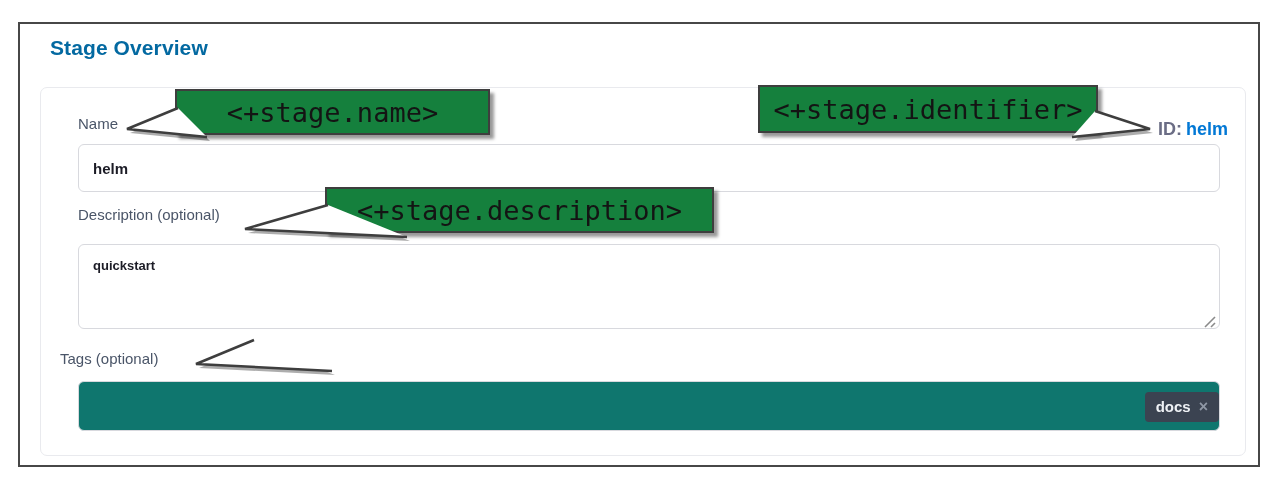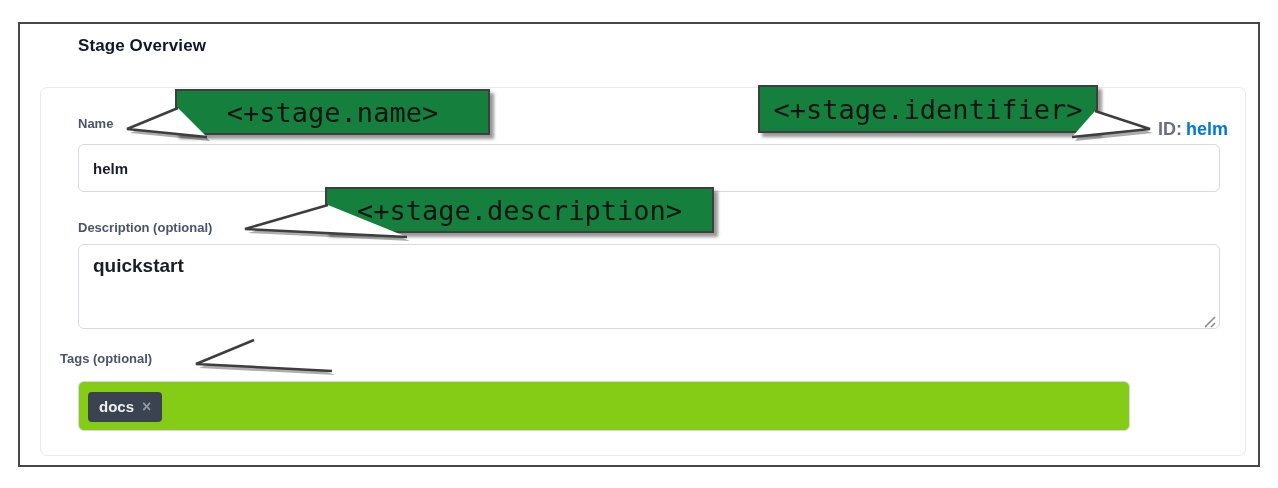--- a/index.html
+++ b/index.html
@@ -7,31 +7,31 @@
   #canvas {
     position:relative; width:1278px; height:488px; overflow:hidden;
     font-family:"Liberation Sans", sans-serif; background:#ffffff;
   }
   .frame {
     position:absolute; left:18px; top:22px; width:1242px; height:445px;
     border:2px solid #474747; background:#ffffff;
   }
   .page-title {
     position:absolute; left:50px; top:36px;
-    font-size:17px; font-weight:700; color:#0f172a; letter-spacing:.1px;margin-left:28px;
+    font-size:21px; font-weight:700; color:#0369a1; letter-spacing:.1px;
   }
   .card {
     position:absolute; left:40px; top:87px; width:1206px; height:369px;
     border:1px solid #e9eaee; border-radius:7px; background:#ffffff;
   }
   .field-label {
-    position:absolute; font-size:13px; font-weight:700; color:#4a5568; line-height:16px;
+    position:absolute; font-size:15px; font-weight:400; color:#4a5568; line-height:16px;
   }
   .lbl-name        { left:78px; top:116px; }
-  .lbl-description { left:78px; top:220px; }
+  .lbl-description { left:78px; top:207px; }
   .lbl-tags        { left:60px; top:351px; }
 
   .id-row {
     position:absolute; left:1158px; top:121px; font-size:18px; font-weight:700; line-height:16px;
     white-space:nowrap;
   }
   .id-row .id-label { color:#6b6d85; }
   .id-row .id-value { color:#0278d5; margin-left:4px; cursor:pointer; }
 
   .text-input {
@@ -39,29 +39,29 @@
     border:1px solid #d8d9de; border-radius:6px; background:#fff;
     padding:0 14px; font-family:"Liberation Sans", sans-serif;
     font-size:15px; font-weight:600; color:#1c1c26; outline:none;
   }
   .input-name { top:144px; }
 
   .textarea-description {
     position:absolute; left:78px; top:244px; width:1142px; height:85px;
     border:1px solid #d8d9de; border-radius:6px; background:#fff;
     padding:11px 14px; font-family:"Liberation Sans", sans-serif;
-    font-size:19px; font-weight:600; color:#1c1c26; outline:none;
+    font-size:13px; font-weight:600; color:#1c1c26; outline:none;
     resize:none; overflow:hidden; line-height:20px;
   }
   .resize-handle { position:absolute; left:1202px; top:314px; width:16px; height:16px; cursor:nwse-resize; }
 
   .tags-input {
-    position:absolute; left:78px; top:381px; width:1052px; height:50px;
-    border:1px solid #d8d9de; border-radius:6px; background:#84cc16;
-    padding:10px 0 0 9px; cursor:text;
+    position:absolute; left:78px; top:381px; width:1142px; height:50px;
+    border:1px solid #d8d9de; border-radius:6px; background:#0f766e;
+    padding:10px 0 0 9px; cursor:text;text-align:right;
   }
   .tag-chip {
     display:inline-flex; align-items:center; height:30px; padding:0 11px;
     background:#3b4351; border-radius:4px; gap:8px;
   }
   .tag-chip .tag-text { font-size:15px; font-weight:600; color:#eef1f5; line-height:30px; }
   .tag-chip .tag-x    { font-size:16px; font-weight:600; color:#8f98a6; cursor:pointer; line-height:30px; }
 
   .callout {
     position:absolute; z-index:10; display:flex; align-items:center; justify-content:center;

